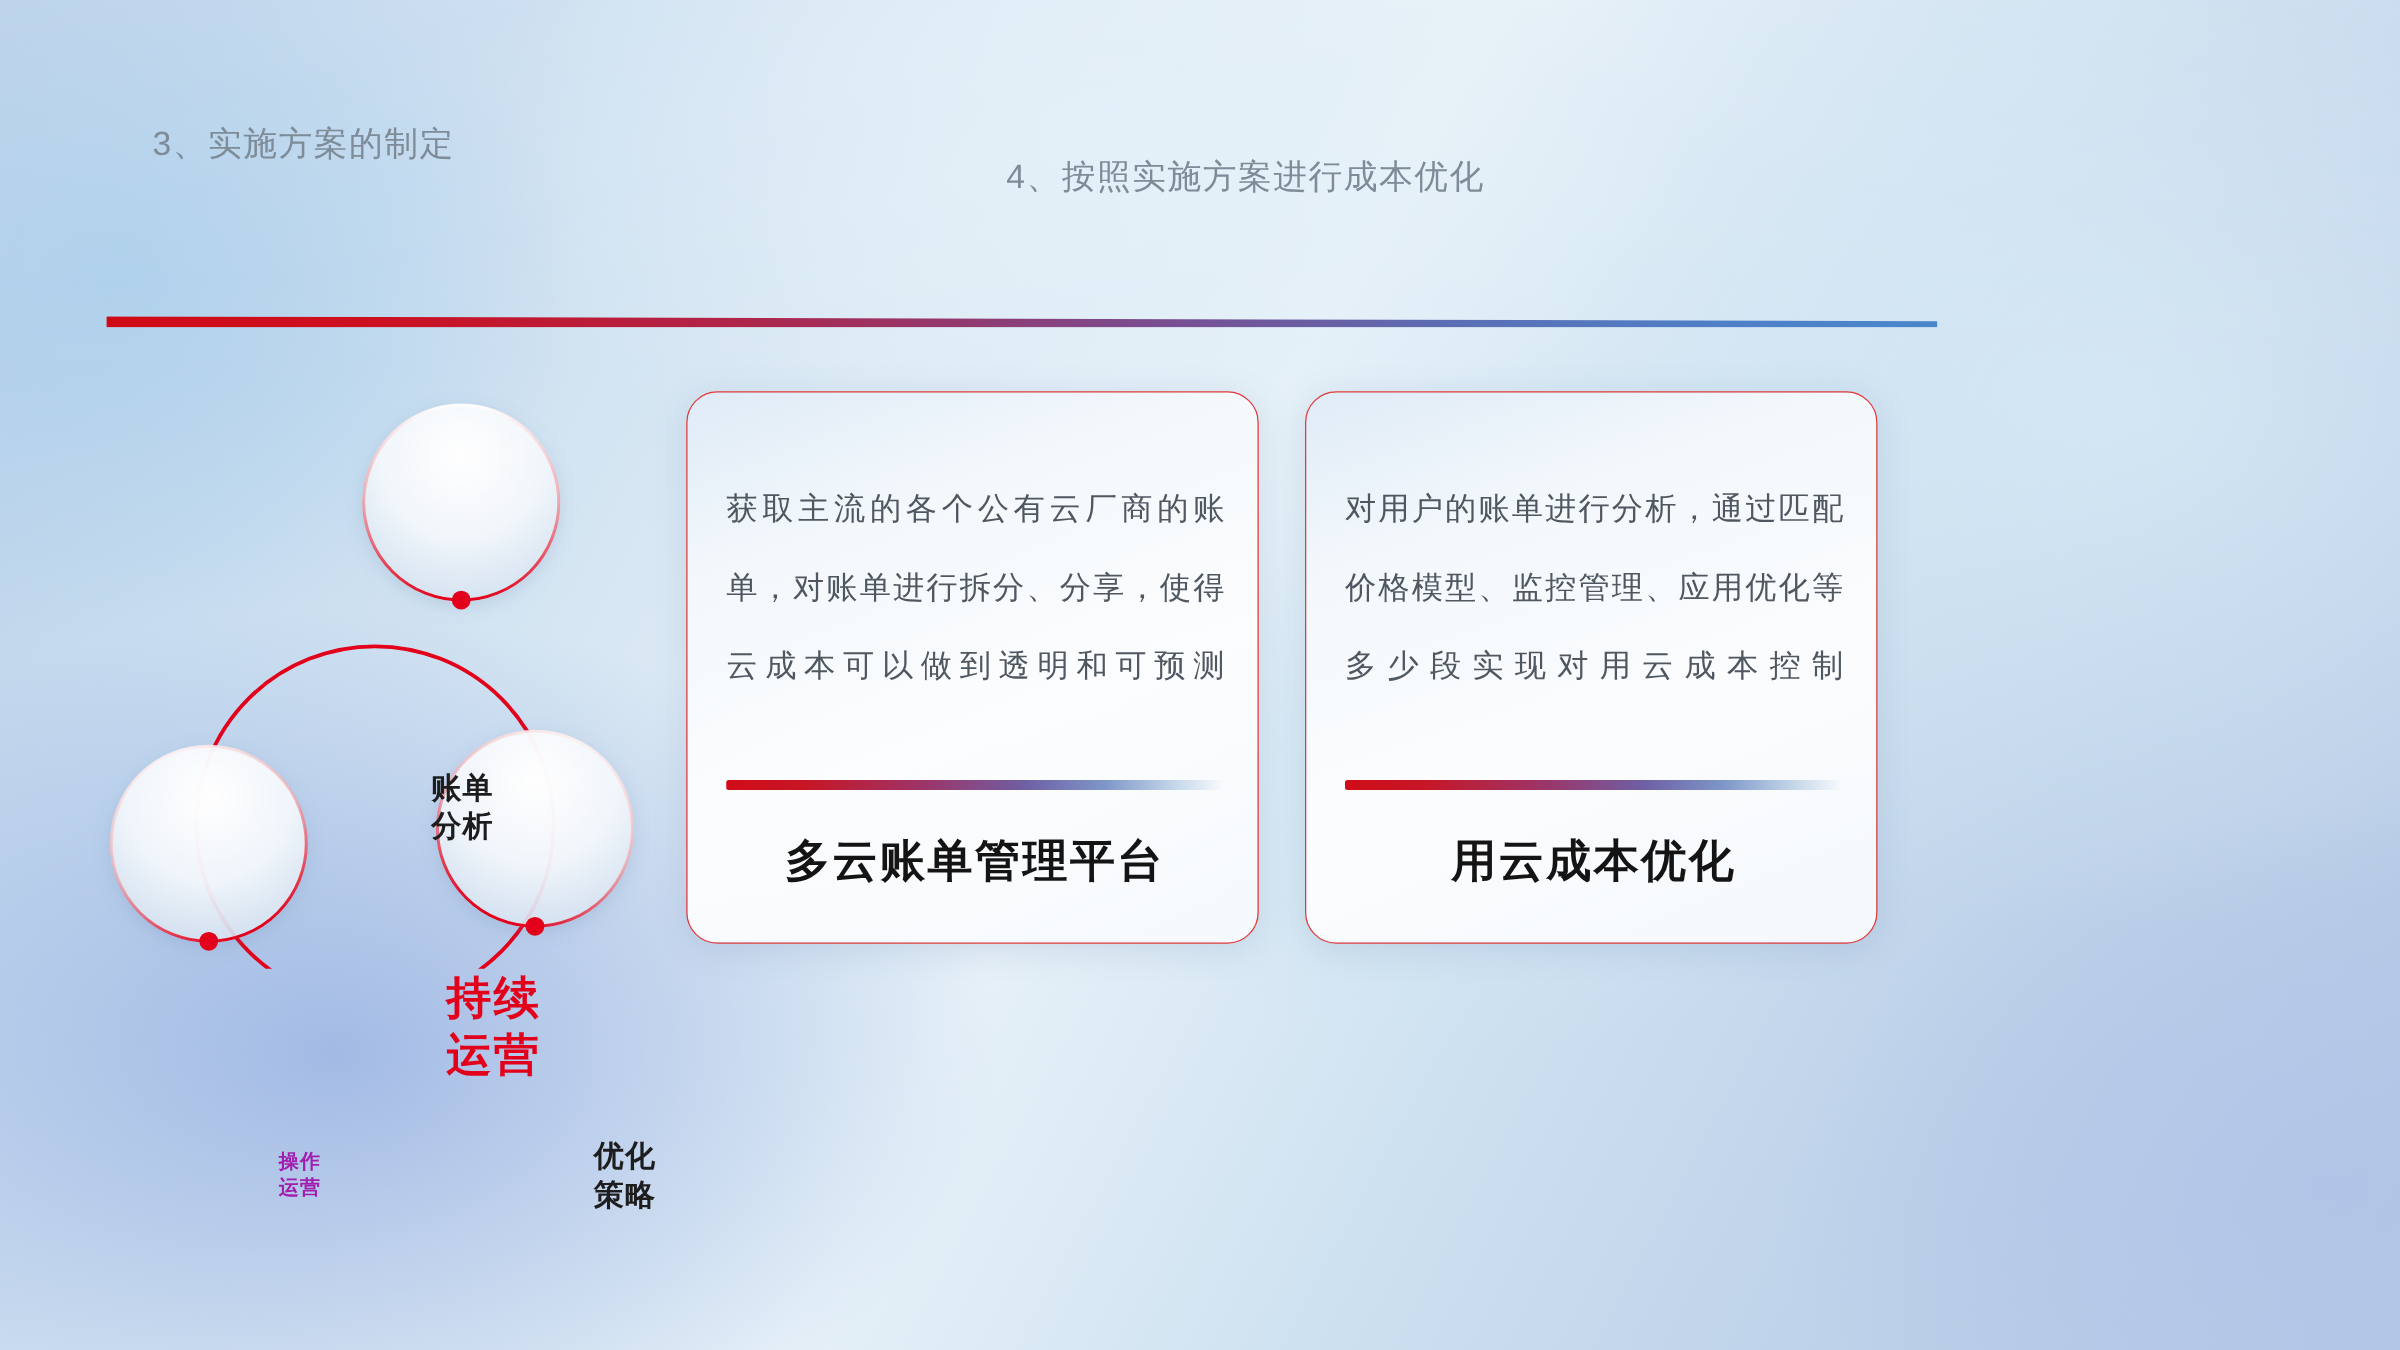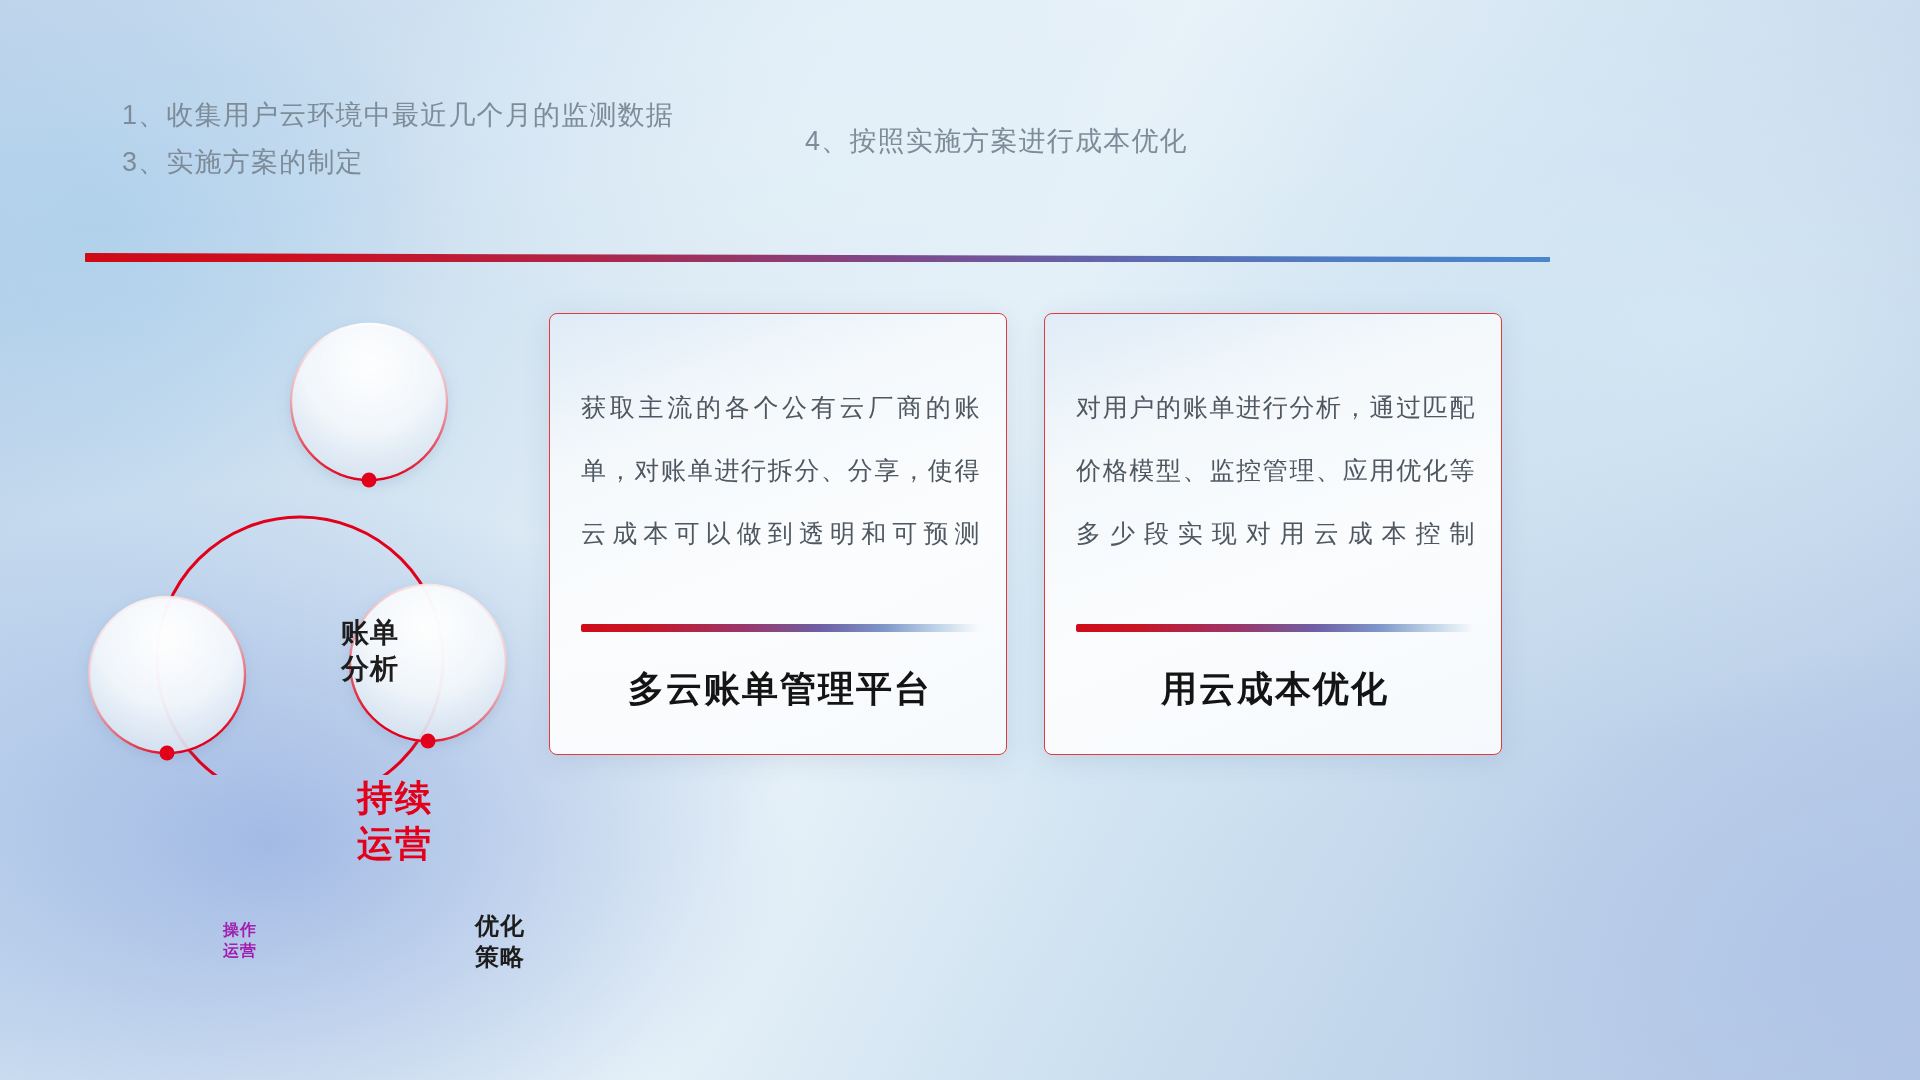--- a/index.html
+++ b/index.html
@@ -47,30 +47,30 @@
     border-radius:1px;
   }
 
   
   #venn{position:absolute;z-index:4;left:70px;top:285px;width:470px;height:490px;}
   #venn svg{position:absolute;left:0;top:0;}
   .venn-label{
     position:absolute;text-align:center;line-height:1.30;
     font-weight:700;letter-spacing:1px;pointer-events:none;
   }
-  .lbl-top{left:225px;top:330px;width:150px;font-size:28px;color:#1d1d1d;}
+  .lbl-top{left:225px;top:330px;width:150px;font-size:24px;color:#1d1d1d;}
   .lbl-bl{left:95px;top:635px;width:150px;font-size:16px;color:#a21caf;}
   .lbl-br{left:355px;top:625px;width:150px;font-size:24px;color:#1d1d1d;}
   .lbl-center{left:240px;top:490px;width:170px;font-size:36px;color:#e2001a;line-height:1.28;letter-spacing:2px;text-align:center;}
 
   
   .card{
     position:absolute;z-index:4;
     border:1.6px solid #e03a3a;
-    border-radius:8px;
+    border-radius:25px;
     background:
       linear-gradient(160deg, rgba(223,235,247,.92) 0%, rgba(245,249,252,.96) 26%, rgba(252,253,254,.97) 58%, rgba(247,250,253,.96) 100%);
     box-shadow:0 5px 26px rgba(90,120,160,.17);
     overflow:hidden;
   }
   #card-1{left:549px;top:313px;width:456px;height:440px;}
   #card-2{left:1044px;top:313px;width:456px;height:440px;}
   .card-inner{position:relative;width:100%;height:100%;}
   .card-body{
     position:absolute;left:31px;right:26px;top:62px;
@@ -97,21 +97,20 @@
   <div class="bglayer b3"></div>
   <div class="bglayer b4"></div>
   <div class="bglayer b5"></div>
   <div class="bglayer b6"></div>
   <div class="bglayer b7"></div>
   <div class="bglayer b8"></div>
 </div>
 
 <div id="top-text">
   <div class="steps left">
-    <div class="step-line">1、收集用户云环境中最近几个月的监测数据</div>
     <div class="step-line">3、实施方案的制定</div>
   </div>
   <div class="steps right">
     <div class="step-line">4、按照实施方案进行成本优化</div>
   </div>
 </div>
 
 <div id="divider">
   <div class="bar"></div>
 </div>

